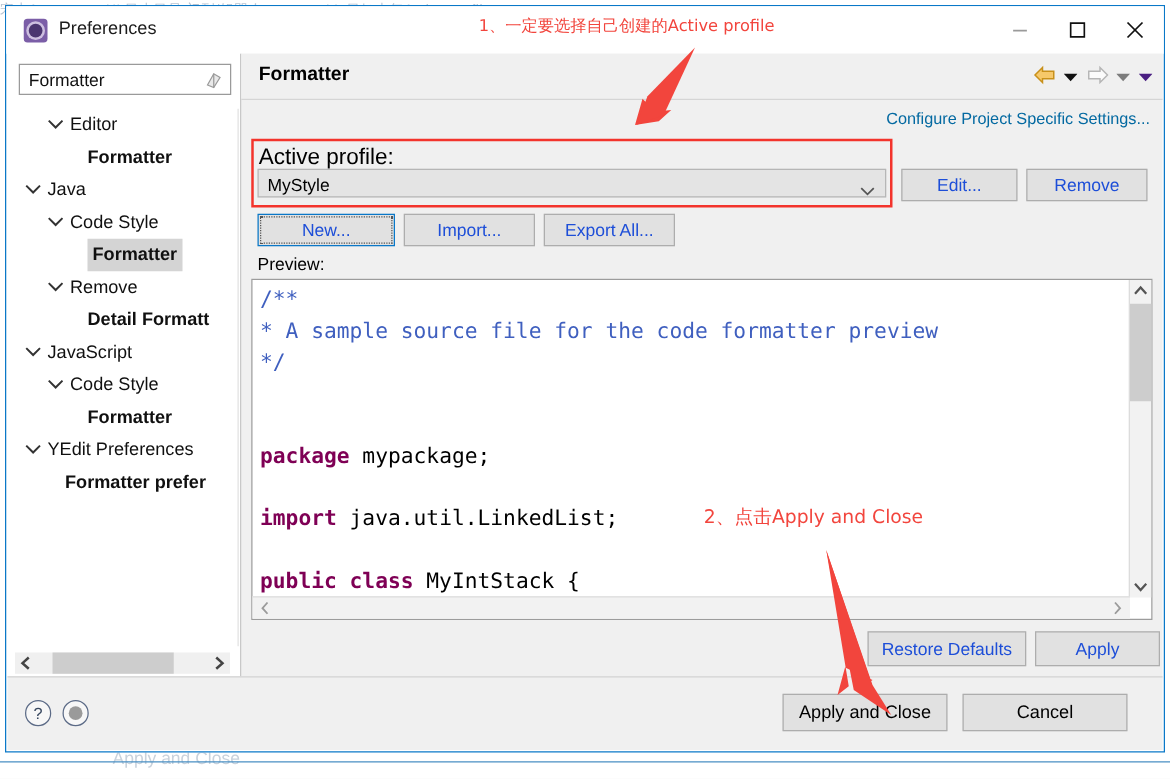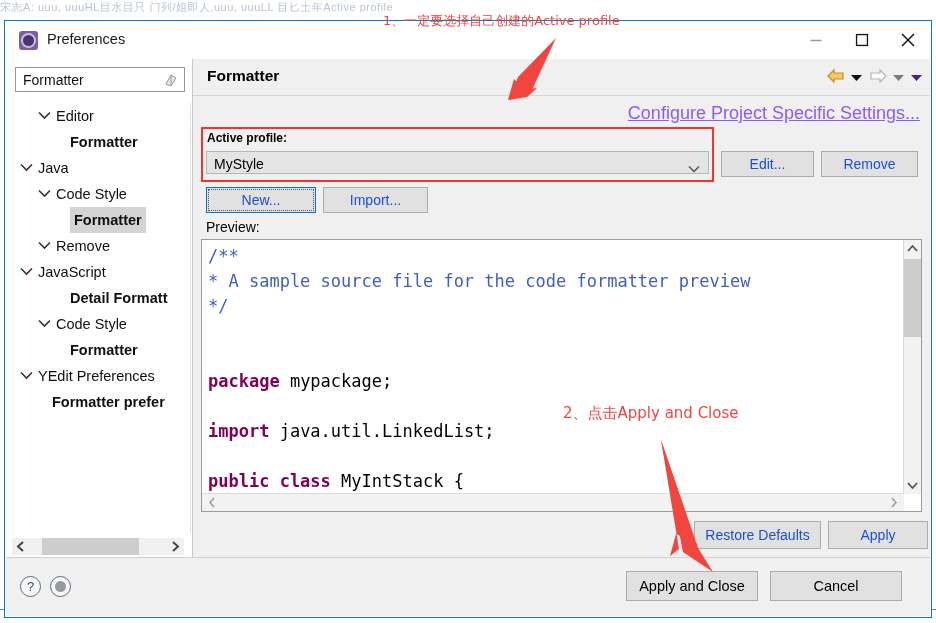--- a/index.html
+++ b/index.html
@@ -26,21 +26,21 @@
   }
   #bg-whitestrip{
     position:absolute;left:606px;top:597px;width:318px;height:16px;background:#fff;
   }
   #bg-line-bottom{
     position:absolute;left:0;top:609px;width:936px;height:1px;background:#4a90c4;
   }
 
   
   #window{
-    position:absolute;left:4px;top:20px;width:928px;height:598px;
+    position:absolute;left:4px;top:4px;width:928px;height:598px;
     background:#ffffff;border:1px solid #0a78c8;box-sizing:border-box;
   }
   
   #titlebar{
     position:absolute;left:0;top:0;right:0;height:38px;background:#ffffff;
   }
   #app-icon{
     position:absolute;left:14px;top:10px;width:19px;height:19px;
     background:#7b5ea7;border-radius:3px;
   }
@@ -114,30 +114,30 @@
     background:#f0f0f0;border-bottom:1px solid #d5d5d5;
   }
   #page-title{
     position:absolute;left:14px;top:8px;font-size:15.5px;font-weight:bold;color:#000;
   }
   #hdr-tools{
     position:absolute;right:8px;top:9px;height:20px;
   }
   .tool{position:relative;display:inline-block;vertical-align:middle;margin-left:3px;}
   #cfg-link{
-    position:absolute;right:10px;top:44px;font-size:18px;color:#8b5cf6;
-    text-decoration:underline;cursor:pointer;
+    position:absolute;right:10px;top:44px;font-size:13px;color:#0369a1;
+    cursor:pointer;
   }
   
   #active-box{
     position:absolute;left:8px;top:68px;width:513px;height:55px;
     border:2px solid #f3342c;box-sizing:border-box;
   }
   #active-label{
-    position:absolute;left:14px;top:72px;font-size:12px;color:#000;font-weight:bold;
+    position:absolute;left:14px;top:72px;font-size:18px;color:#000;
   }
   #profile-select{
     position:absolute;left:13px;top:92px;width:503px;height:23px;
     background:#e4e4e4;border:1px solid #b6b6b6;box-sizing:border-box;
   }
   #profile-select .val{
     position:absolute;left:7px;top:4px;font-size:14px;color:#000;
   }
   #profile-select .chev{position:absolute;right:8px;top:9px;}
   .btn{
@@ -305,30 +305,30 @@
           <span class="lbl" style="left:64px">Formatter</span>
         </div>
         <div class="tnode">
           <span class="chev" style="left:32px">
             <svg width="13" height="9" viewBox="0 0 13 9">
               <polyline points="1,1.5 6.5,7 12,1.5" fill="none" stroke="#333" stroke-width="1.6"></polyline>
             </svg>
           </span>
           <span class="lbl" style="left:50px">Remove</span>
         </div>
-        <div class="tnode">
-          <span class="chev" style="left:14px">
-            <svg width="13" height="9" viewBox="0 0 13 9">
-              <polyline points="1,1.5 6.5,7 12,1.5" fill="none" stroke="#333" stroke-width="1.6"></polyline>
-            </svg>
-          </span>
-          <span class="lbl" style="left:32px">JavaScript</span>
-        </div>
         <div class="tnode bold">
           <span class="lbl" style="left:64px">Detail Formatt</span>
+        </div>
+        <div class="tnode">
+          <span class="chev" style="left:14px">
+            <svg width="13" height="9" viewBox="0 0 13 9">
+              <polyline points="1,1.5 6.5,7 12,1.5" fill="none" stroke="#333" stroke-width="1.6"></polyline>
+            </svg>
+          </span>
+          <span class="lbl" style="left:32px">JavaScript</span>
         </div>
         <div class="tnode">
           <span class="chev" style="left:32px">
             <svg width="13" height="9" viewBox="0 0 13 9">
               <polyline points="1,1.5 6.5,7 12,1.5" fill="none" stroke="#333" stroke-width="1.6"></polyline>
             </svg>
           </span>
           <span class="lbl" style="left:50px">Code Style</span>
         </div>
         <div class="tnode bold">
@@ -409,20 +409,21 @@
       </span>
     </div>
 
     <div class="btn" id="btn-edit">Edit...</div>
     <div class="btn" id="btn-remove">Remove</div>
 
     <div class="btn" id="btn-new">
       <span class="inner">New...</span>
     </div>
     <div class="btn" id="btn-import">Import...</div>
+    <div class="btn" id="btn-export">Export All...</div>
 
     <div id="preview-label">Preview:</div>
 
     <div id="code-area">
       <div id="code"><span class="cm">/**</span>
 <span class="cm">* A sample source file for the code formatter preview</span>
 <span class="cm">*/</span>
 
 
 <span class="kw">package</span> mypackage;

